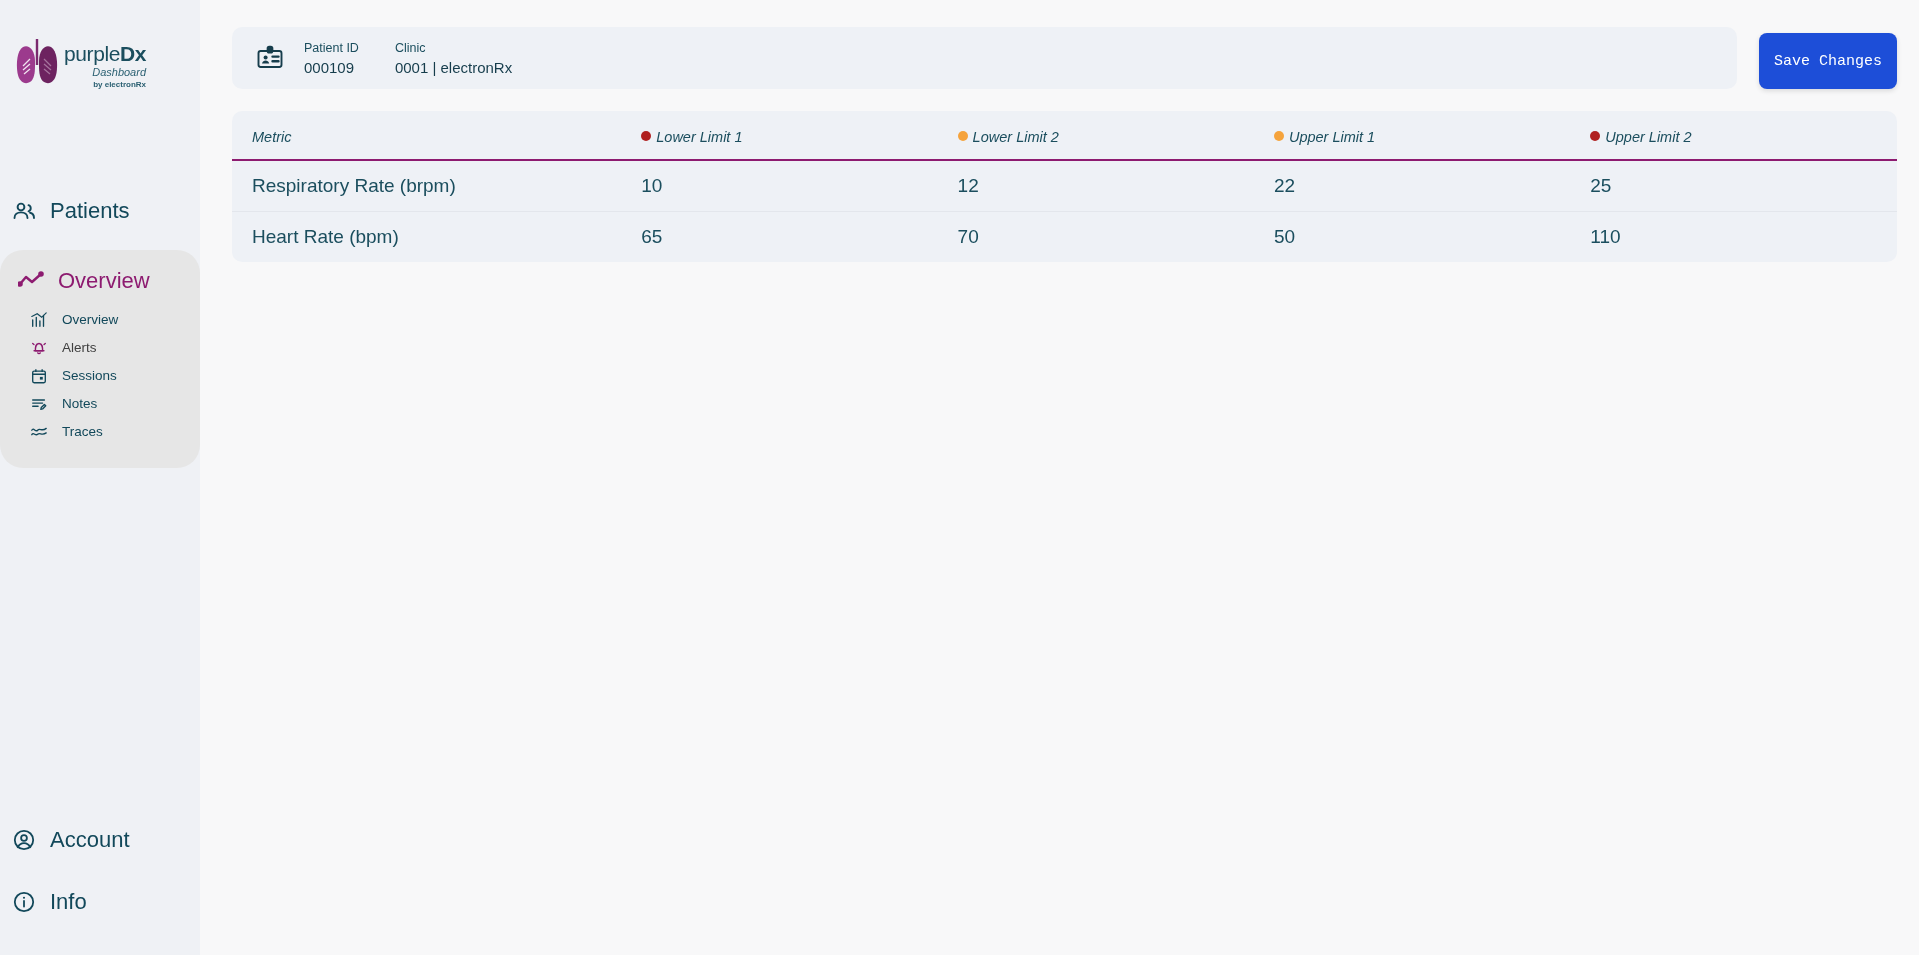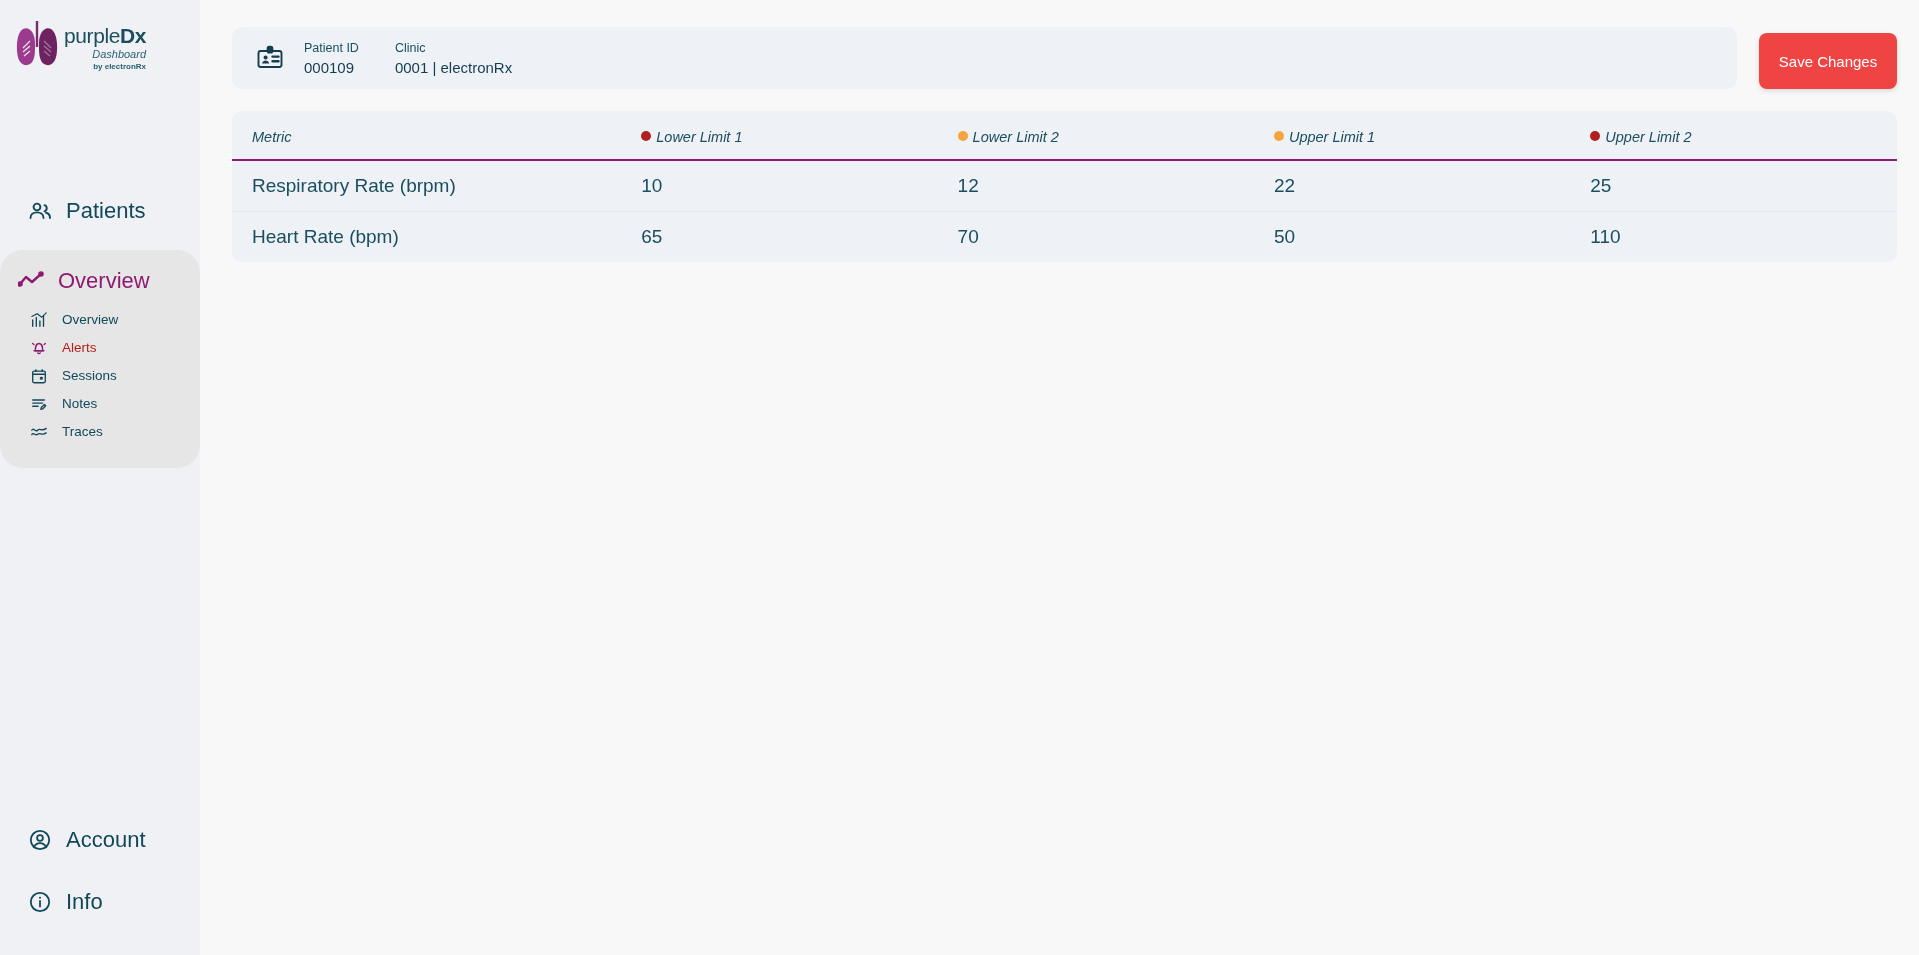--- a/index.html
+++ b/index.html
@@ -14,21 +14,21 @@
   
   .sidebar {
     width: 200px; height: 955px;
     background: #eff1f5;
     flex: 0 0 200px;
     position: relative;
     display: flex; flex-direction: column;
   }
   .logo-wrap {
     height: 90px;
-    display: flex; align-items: center;
+    display: flex; align-items: flex-end;
     padding-left: 14px;
   }
   .logo { display: flex; align-items: flex-start; gap: 4px; }
   .logo-lungs { width: 46px; height: 54px; flex: 0 0 46px; }
   .logo-text { padding-top: 8px; }
   .logo-title {
     font-size: 21px; color: #1b4e5e; letter-spacing: -0.4px;
     line-height: 1;
   }
   .logo-title .dx { font-weight: bold; color: #1b4e5e; }
@@ -37,21 +37,21 @@
     line-height: 1.25; margin-top: 1px; font-style: italic;
   }
   .logo-sub2 {
     font-size: 8px; color: #2b6072; text-align: right;
     font-weight: bold; line-height: 1.3;
   }
 
   .nav-primary {
     height: 78px;
     display: flex; align-items: center; gap: 14px;
-    padding-left: 28px;
+    padding-left: 12px;
     color: #12485a;
   }
   .nav-primary .label { font-size: 22px; color: #12485a; }
 
   .nav-section {
     background: #e6e6e6;
     padding: 18px 0 22px 0;
     border-radius: 23px;
   }
   .nav-section-head {
@@ -60,21 +60,21 @@
     margin-bottom: 12px;
   }
   .nav-section-head .label {
     font-size: 22px; color: #8d1b70;
   }
   .subitem {
     display: flex; align-items: center; gap: 14px;
     padding: 5px 0 5px 30px;
     font-size: 13.5px; color: #12485a;
   }
-  .subitem.active { color: #b91c1c; }
+  .subitem.active { color: #404040; }
   .subitem .label { line-height: 1; }
 
   .nav-bottom { position: absolute; left: 0; bottom: 0; width: 200px; padding-bottom: 22px; }
   .nav-bottom .nav-primary { height: 62px; }
 
   .icon { display: inline-flex; align-items: center; justify-content: center; }
 
   
   .main {
     flex: 1; height: 955px; background: #f8f8f9;
@@ -91,23 +91,23 @@
     background: #eef1f6;
     border-radius: 10px;
     display: flex; align-items: center;
     padding-left: 24px; gap: 20px;
   }
   .patient-fields { display: flex; gap: 36px; }
   .pf-label { font-size: 12.5px; color: #1b4e5e; line-height: 1.5; }
   .pf-value { font-size: 15px; color: #163d4c; line-height: 1.3; }
   .save-btn {
     width: 138px; height: 56px;
-    background: #ef4444; color: #ffffff;
+    background: #1d4ed8; color: #ffffff;
     border: none; border-radius: 8px;
-    font-size: 15px; font-family: Liberation Sans, sans-serif;
+    font-size: 15px; font-family: Liberation Mono, monospace;
     cursor: pointer;
     box-shadow: 0 2px 5px rgba(0,0,0,0.12);
   }
 
   
   .table-card {
     margin: 22px 22px 0 32px;
     background: #eef1f6;
     border-radius: 10px;
     overflow: hidden;

